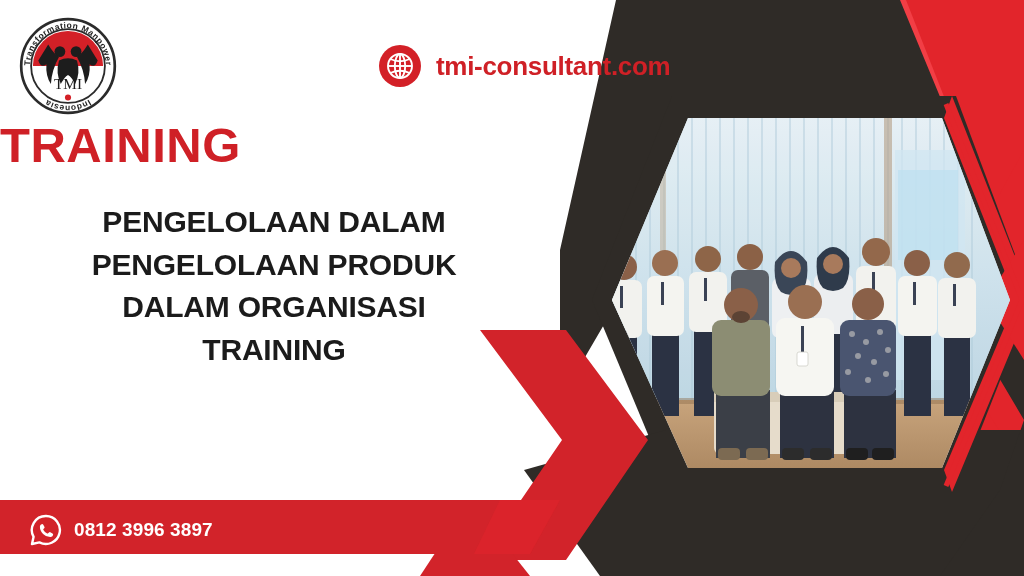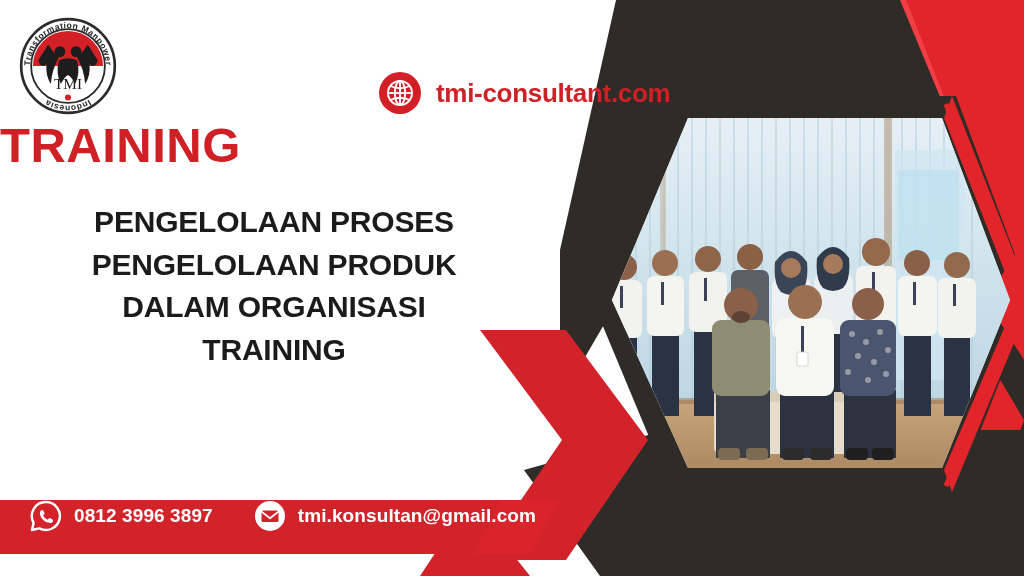--- a/index.html
+++ b/index.html
@@ -34,21 +34,20 @@
   }
 
   
   #website-line {
     position: absolute;
     left: 378px;
     top: 44px;
     display: flex;
     align-items: center;
     gap: 14px;
-    margin-top: 27px;
   }
   #website-line .globe-wrap {
     width: 44px;
     height: 44px;
     flex: 0 0 auto;
   }
   #website-line .url-text {
     font-size: 26px;
     font-weight: bold;
     color: #cf2026;
@@ -89,22 +88,22 @@
     top: 500px;
     width: 600px;
     height: 54px;
   }
   #footer-items {
     position: absolute;
     left: 0;
     top: 500px;
     height: 60px;
     display: flex;
-    align-items: flex-start;
-    gap: 41px;
+    align-items: center;
+    gap: 18px;
     padding-left: 30px;
     box-sizing: border-box;
   }
   .contact-item {
     display: flex;
     align-items: center;
     gap: 12px;
   }
   .contact-icon {
     width: 32px;
@@ -331,21 +330,21 @@
           <line x1="22" y1="10" x2="22" y2="34"></line>
         </g>
       </svg>
     </span>
     <span class="url-text">tmi-consultant.com</span>
   </div>
 
   <div id="training-title">TRAINING</div>
 
   <div id="subject-title">
-    <div>PENGELOLAAN PROSES</div>
+    <div>PENGELOLAAN DALAM</div>
     <div>PENGELOLAAN PRODUK</div>
     <div>DALAM ORGANISASI</div>
     <div>TRAINING</div>
   </div>
 
   <svg id="footer-bar" viewBox="0 0 600 54" preserveAspectRatio="none">
     <polygon points="0,0 560,0 530,54 0,54" fill="#d2232a"></polygon>
     <polygon points="500,0 560,0 530,54 474,54" fill="#e2252b" opacity="0.55"></polygon>
   </svg>
 
@@ -356,25 +355,15 @@
           <path d="M16 2 A14 14 0 0 0 3.6 22.8 L2 30 l7.4 -1.6 A14 14 0 1 0 16 2 Z" fill="none" stroke="#ffffff" stroke-width="2.4" stroke-linejoin="round"></path>
           <path d="M11.6 10.2 q1.1 -0.4 1.7 0.5 l1.2 2.2 q0.3 0.7 -0.3 1.3 l-0.8 0.8 q-0.3 0.4 0 0.9
                    q1.3 2.4 3.8 3.6 q0.5 0.2 0.9 -0.2 l0.9 -0.9 q0.6 -0.5 1.3 -0.2 l2.2 1.2
                    q0.9 0.5 0.6 1.6 q-0.5 1.9 -2.6 2.1 q-4 0.2 -7.4 -3.2 q-3.4 -3.4 -3.2 -7.4
                    q0.2 -2 1.7 -2.3 z" fill="#ffffff"></path>
         </svg>
       </span>
       <span class="contact-text">0812 3996 3897</span>
     </div>
 
-    <div class="contact-item">
-      <span class="contact-icon">
-        <svg viewBox="0 0 32 32" width="32" height="32">
-          <circle cx="16" cy="16" r="15" fill="#ffffff"></circle>
-          <rect x="7.5" y="10.5" width="17" height="11.6" rx="1.6" fill="#d2232a"></rect>
-          <path d="M7.5 11.6 L16 18.2 L24.5 11.6" fill="none" stroke="#ffffff" stroke-width="1.8" stroke-linejoin="round" stroke-linecap="round"></path>
-        </svg>
-      </span>
-      <span class="contact-text">tmi.konsultan@gmail.com</span>
-    </div>
   </div>
 
 </div>
 
 </body></html>

